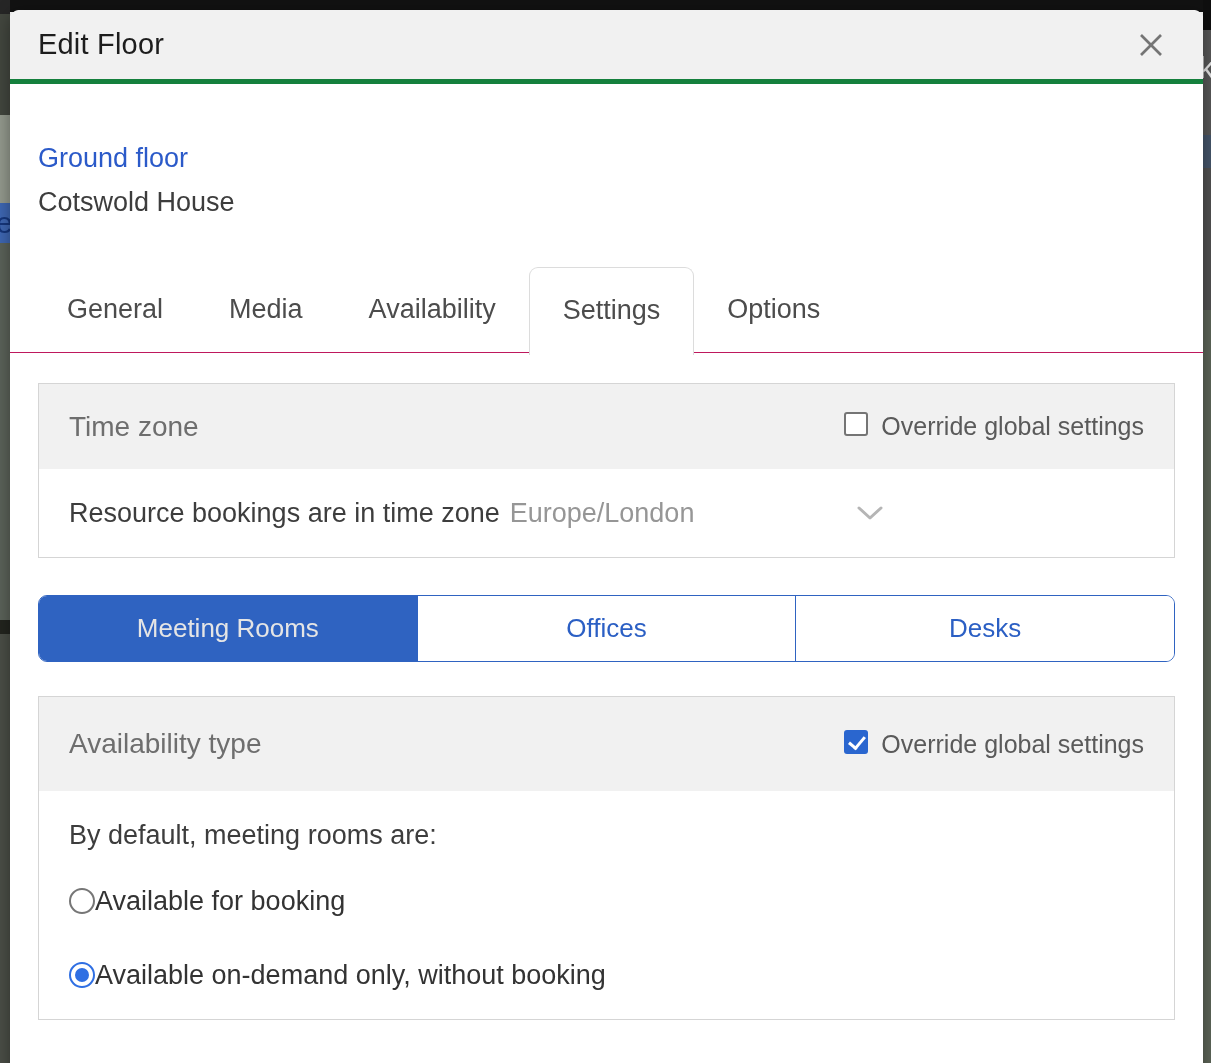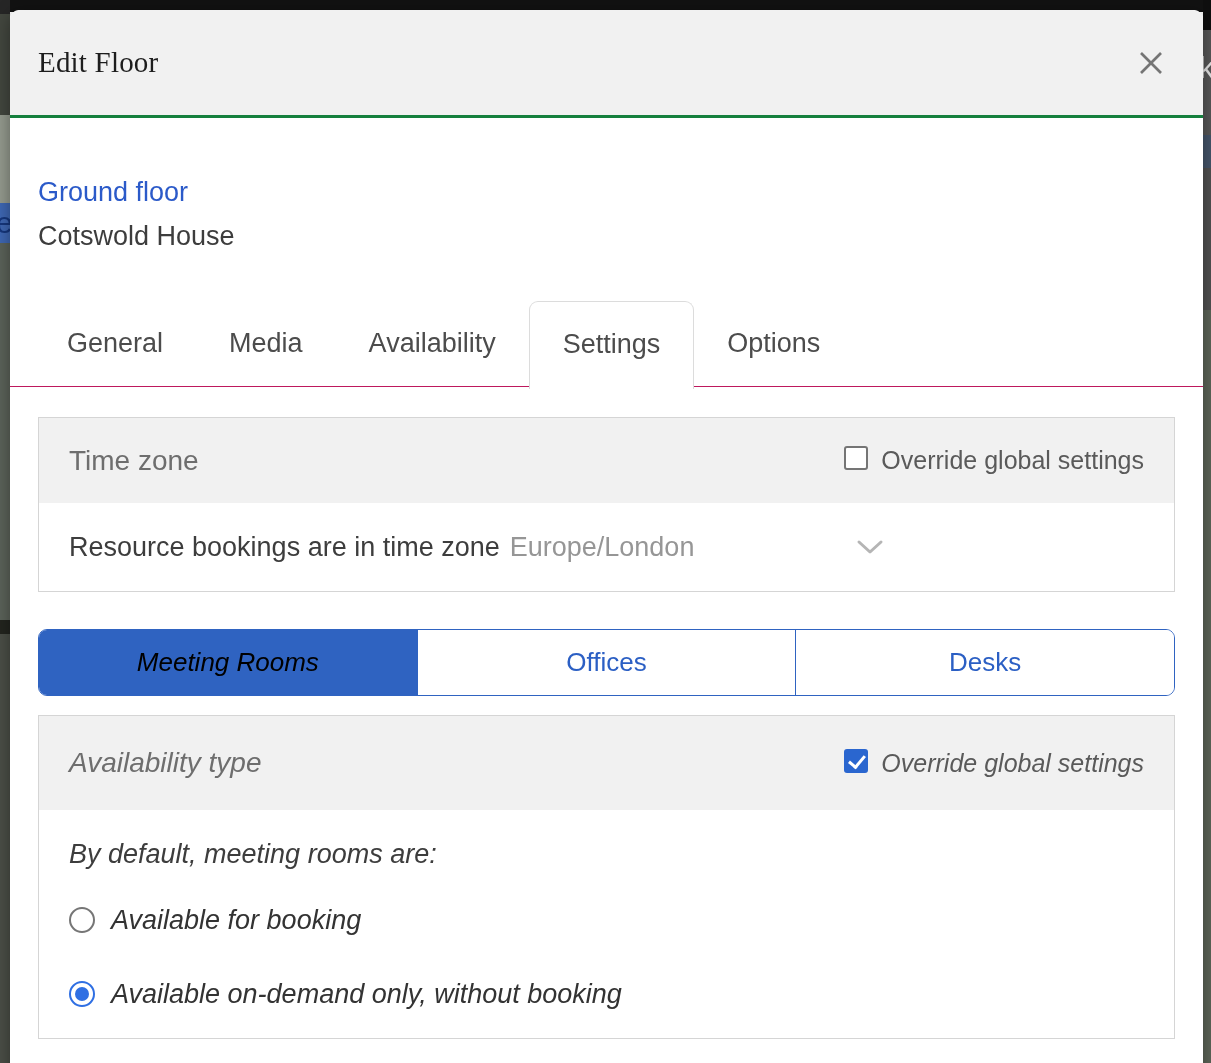--- a/index.html
+++ b/index.html
@@ -16,43 +16,43 @@
               background:linear-gradient(to bottom,
                 #0f0f0f 0 30px, #585858 30px 135px, #46566b 135px 168px,
                 #525252 168px 310px, #5e6659 310px 100%); }
   .bg-glyph-left  { position:absolute; top:203px; left:-4px; font-size:30px; color:#16377e; line-height:40px; }
   .bg-glyph-right { position:absolute; top:48px; right:-3px; font-size:30px; color:#e8e8e8; line-height:40px; }
 
   
   .modal { position:absolute; left:10px; top:10px; width:1193px; height:1100px; z-index:1;
            background:#fff; border-radius:9px 9px 0 0; box-shadow:0 4px 18px rgba(0,0,0,.4); overflow:hidden; }
 
-  .modal-header { height:108px; background:#f1f1f1; border-bottom:3px solid #15803d;
+  .modal-header { height:74px; background:#f1f1f1; border-bottom:5px solid #15803d;
                   display:flex; align-items:center; justify-content:space-between;
-                  padding:0 32px 0 28px; border-radius:9px 9px 0 0;font-family:Liberation Serif, serif; }
+                  padding:0 32px 0 28px; border-radius:9px 9px 0 0; }
   .modal-title  { font-size:29px; font-weight:500; color:#1d1d1d; letter-spacing:.2px; }
   .close-btn    { background:none; border:none; cursor:pointer; width:40px; height:40px;
                   display:flex; align-items:center; justify-content:center; }
 
   .modal-body { padding:0 28px; }
 
   .floor-name    { margin-top:56px; font-size:27px; line-height:36px; color:#2b5ac9; cursor:pointer; width:max-content; }
   .building-name { margin-top:8px; font-size:27px; line-height:36px; color:#3d3d3d; }
 
   
   .tabs { display:flex; align-items:stretch; height:86px; margin:47px -28px 0;
           padding-left:24px; border-bottom:1px solid #be185d; }
   .tab  { padding:0 33px; display:flex; align-items:center; font-size:27px; color:#4c4c4c; cursor:pointer; }
   .tab.active { background:#fff; border:1px solid #dcdcdc; border-bottom:none;
                 border-radius:9px 9px 0 0; margin-bottom:-3px; padding-bottom:3px; position:relative; z-index:2; }
 
   
   .panel { border:1px solid #d5d5d5; }
   .panel.tz    { margin-top:30px; }
-  .panel.avail { margin-top:19px;font-style:italic; }
+  .panel.avail { margin-top:34px; }
   .panel-header { background:#f1f1f1; display:flex; align-items:center; justify-content:space-between; padding:0 30px; }
   .panel.tz    .panel-header { height:85px; }
   .panel.avail .panel-header { height:94px; }
   .panel-title { font-size:28px; color:#6e6e6e; }
 
   .override { display:flex; align-items:flex-start; gap:13px; font-size:25px; color:#5a5a5a; cursor:pointer; }
   .checkbox { width:24px; height:24px; border-radius:3px; flex:none; }
   .checkbox.unchecked { border:2px solid #757575; background:#fff; }
   .checkbox.checked   { background:#2a66cf; position:relative; }
   .checkbox.checked::after { content:""; position:absolute; left:8px; top:3px; width:7px; height:13px;
@@ -63,26 +63,26 @@
   .tz-select { margin-left:10px; width:374px; display:flex; align-items:center; justify-content:space-between;
                color:#969696; cursor:pointer; }
 
   
   .segmented { margin-top:37px; height:67px; display:flex; border:1px solid #2f63c1;
                border-radius:9px; overflow:hidden; background:#fff; }
   .segment { flex:1; display:flex; align-items:center; justify-content:center;
              font-size:26px; font-weight:500; color:#2b5fc4; background:#fff;
              border-left:1px solid #2f63c1; cursor:pointer; }
   .segment:first-child { border-left:none; }
-  .segment.active { background:#2f63c1; color:#000000;font-style:italic; }
+  .segment.active { background:#2f63c1; color:#e5e5e5; }
 
   
   .panel-body { background:#fff; padding:0 30px 26px; }
   .prompt { margin-top:26px; font-size:27px; line-height:36px; color:#3d3d3d; }
-  .radio-row { display:flex; align-items:center; gap:16px; font-size:27px; line-height:36px; color:#333; cursor:pointer; }
+  .radio-row { display:flex; align-items:center; gap:0; font-size:27px; line-height:36px; color:#333; cursor:pointer; }
   .radio-row.first  { margin-top:30px; }
   .radio-row.second { margin-top:38px; }
   .radio { width:26px; height:26px; border-radius:50%; border:2px solid #767676; background:#fff; flex:none; position:relative; }
   .radio.selected { border-color:#2f6fe3; }
   .radio.selected::after { content:""; position:absolute; left:4px; top:4px; right:4px; bottom:4px;
                            border-radius:50%; background:#2f6fe3; }
 </style>
 </head>
 <body>
 

